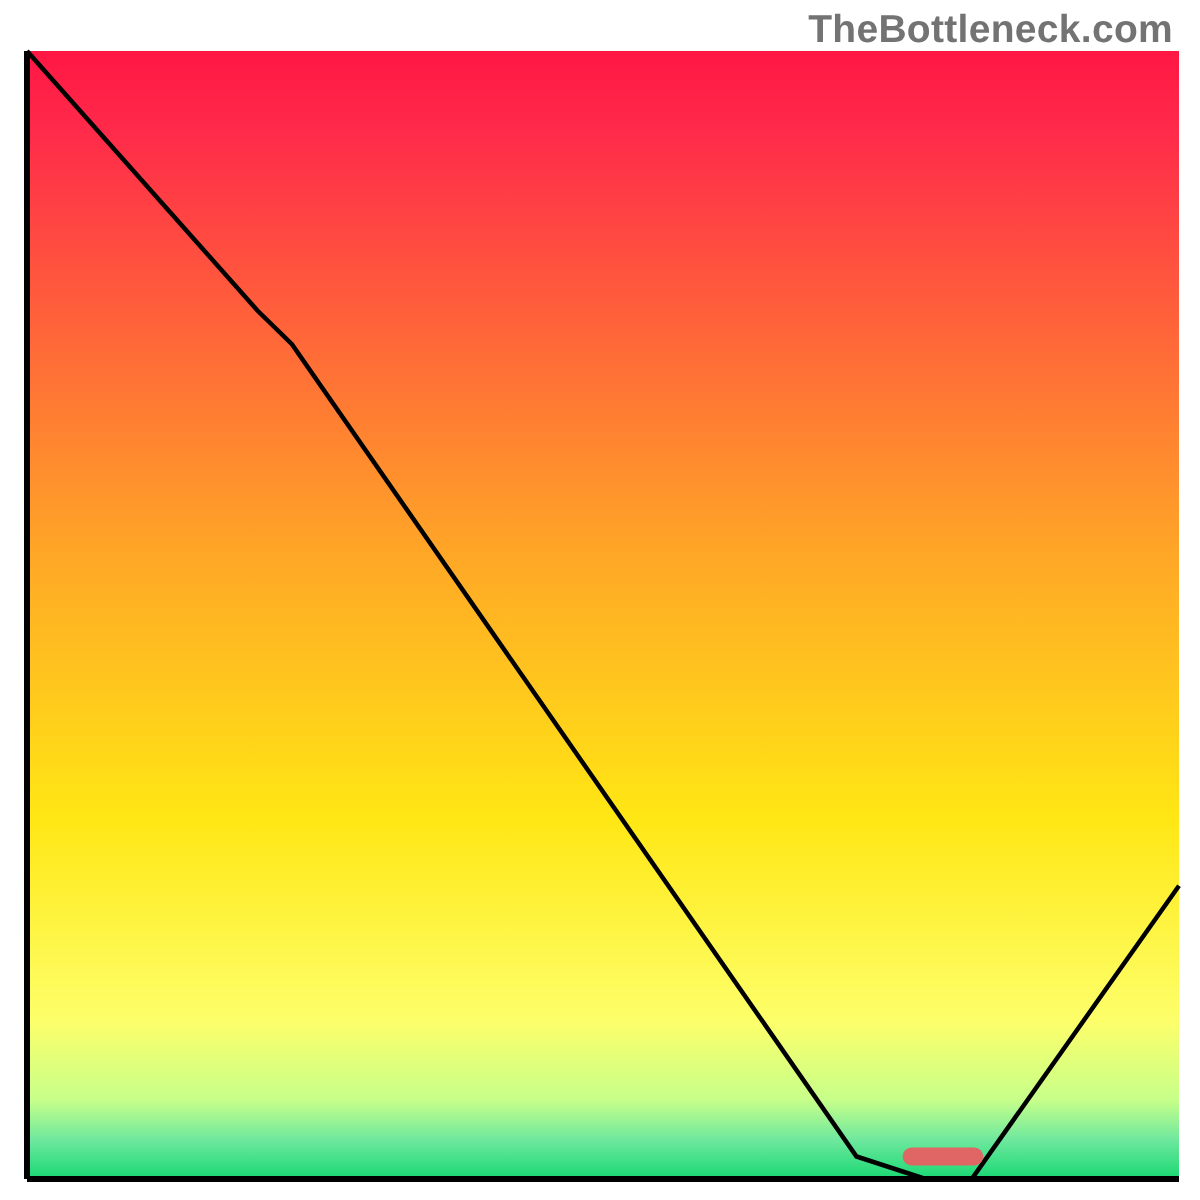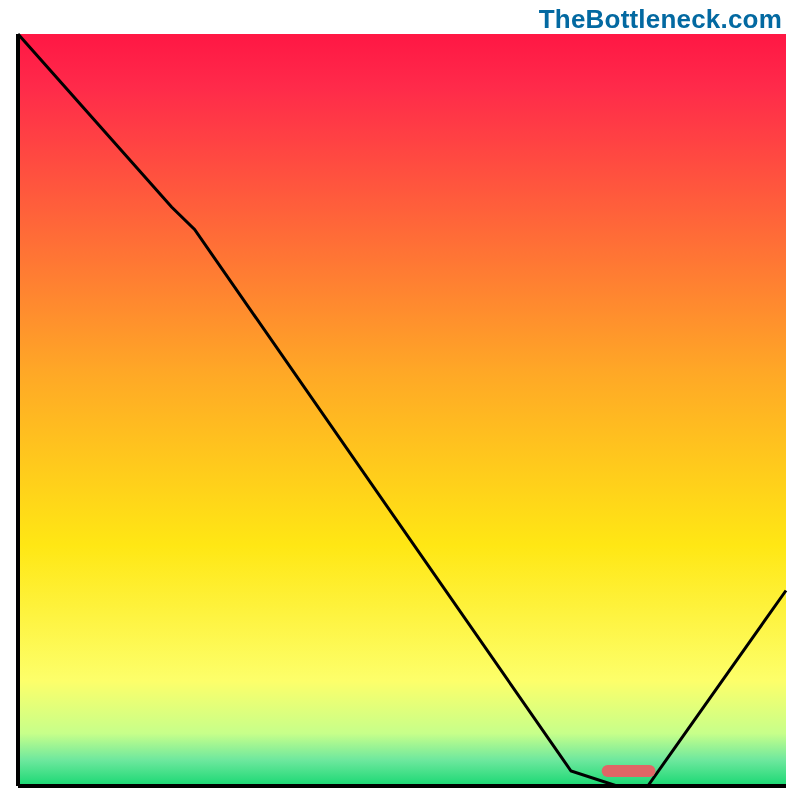--- a/index.html
+++ b/index.html
@@ -18,21 +18,21 @@
   svg {
     display: block;
   }
   .watermark {
     position: absolute;
     top: 4px;
     right: 18px;
     font-family: Arial, Helvetica, sans-serif;
     font-size: 26px;
     font-weight: 600;
-    color: #0369a1;
+    color: #737373;
     letter-spacing: 0.2px;
   }
 </style>
 </head>
 <body>
 <div class="container">
 
 <svg id="chart-svg" width="800" height="800" viewBox="0 0 800 800">
   <defs>
     <linearGradient id="bg-grad" x1="0" y1="0" x2="0" y2="1">

